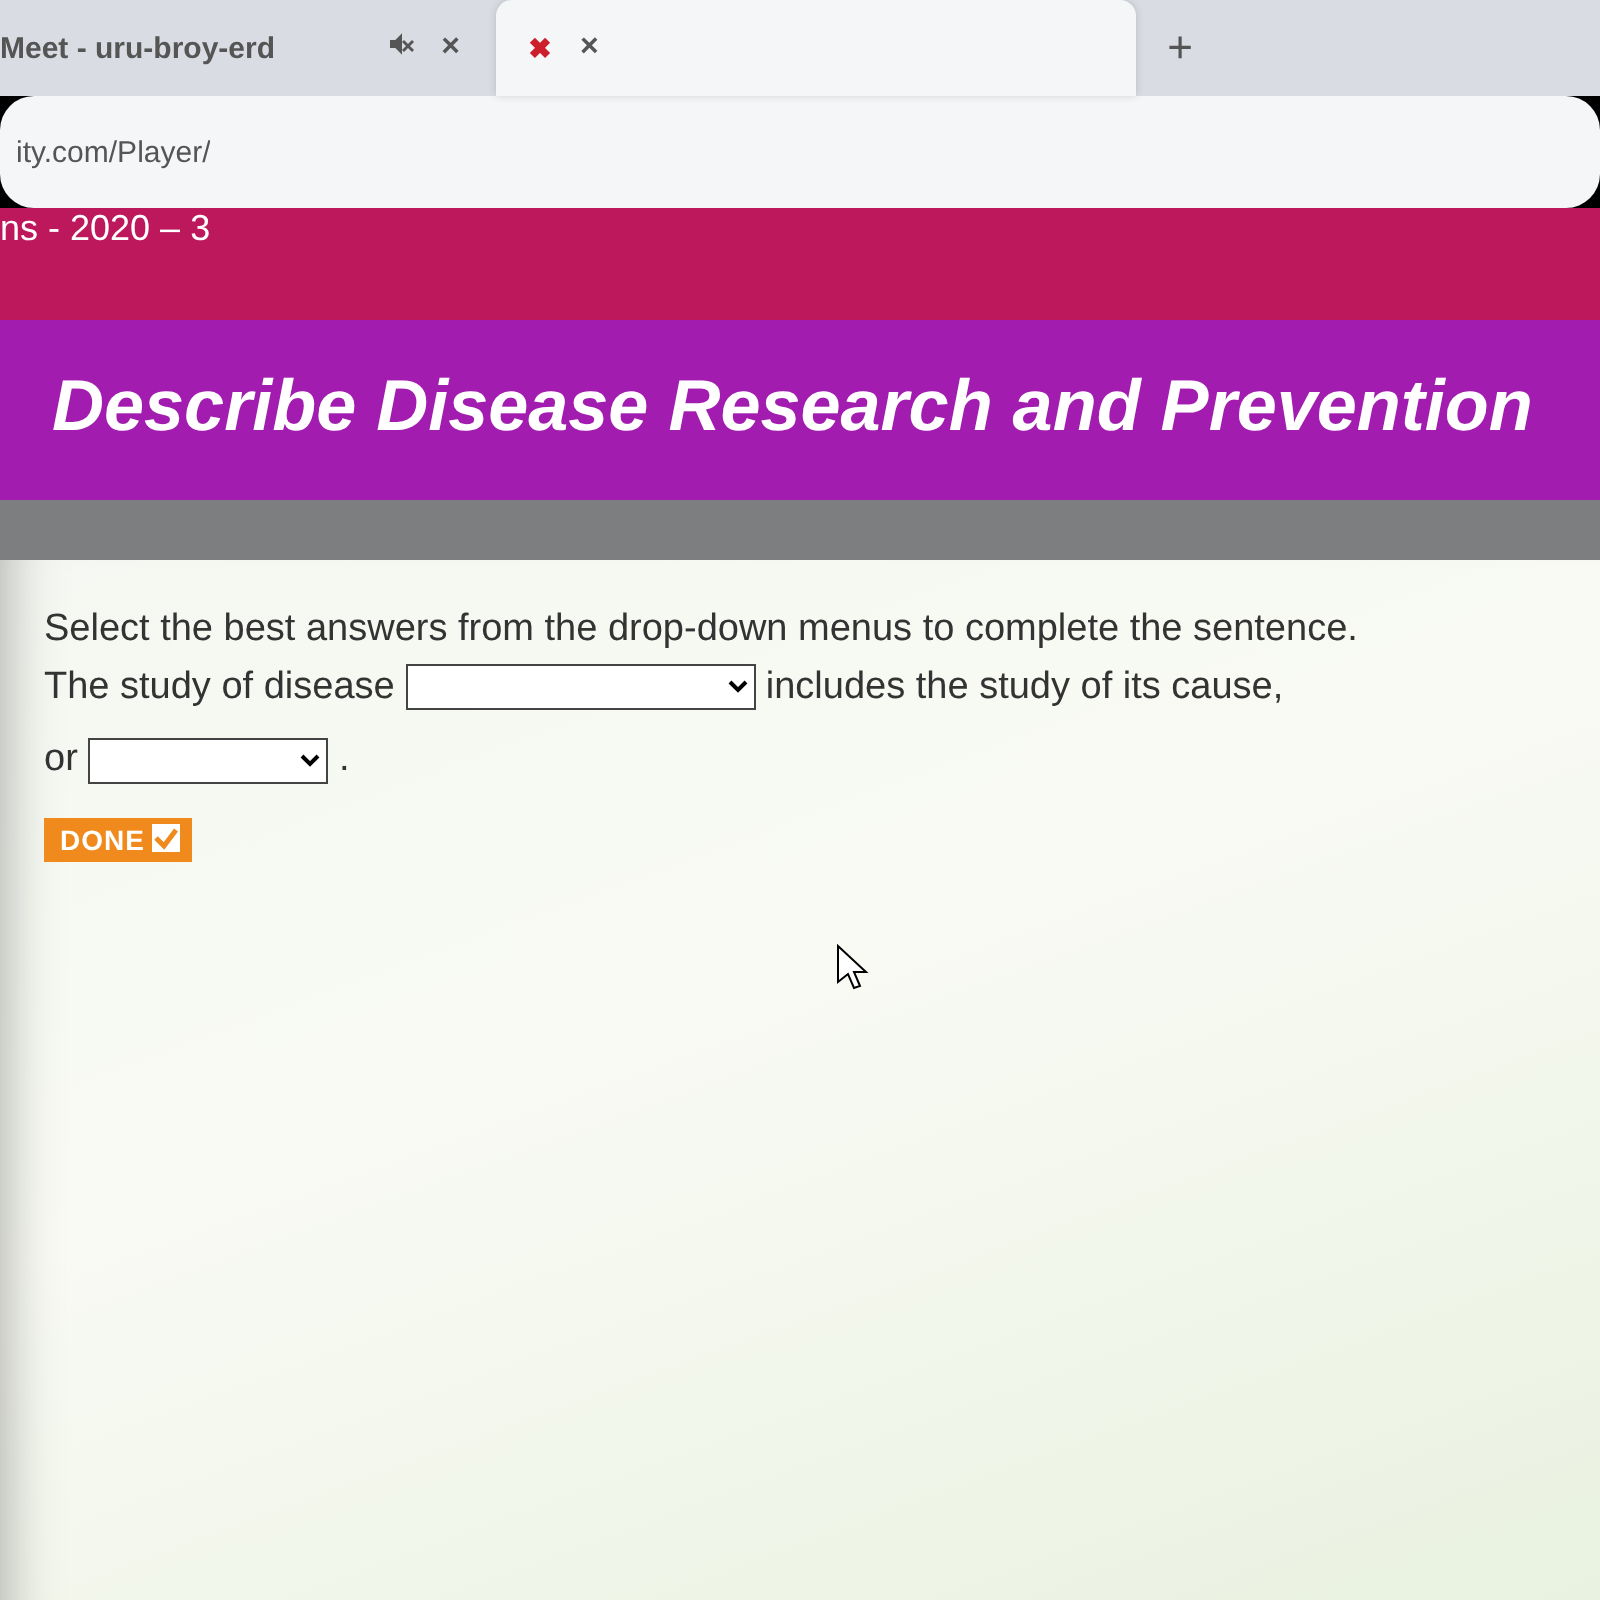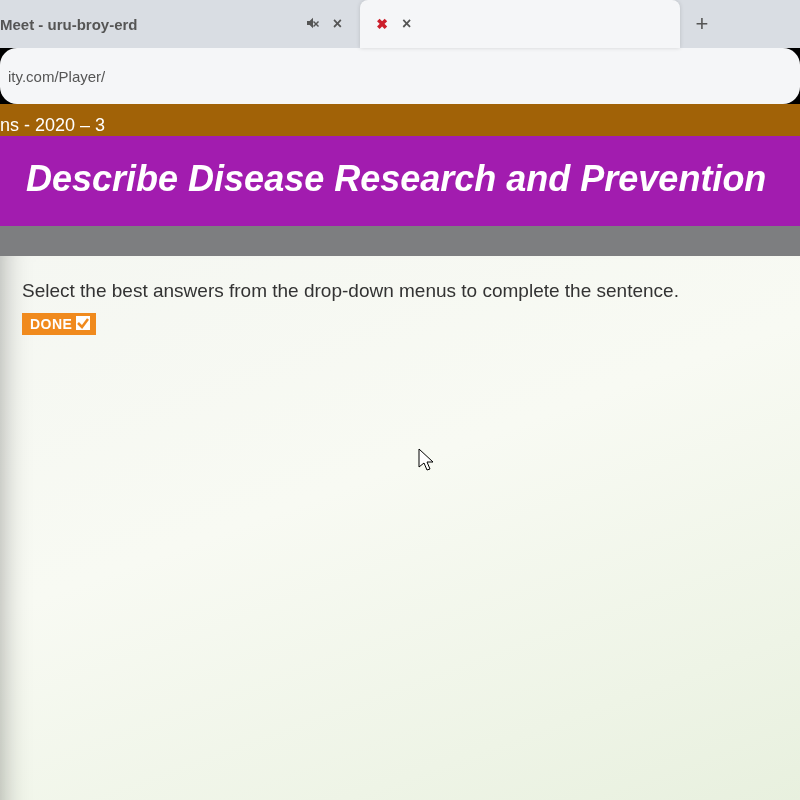--- a/index.html
+++ b/index.html
@@ -17,21 +17,21 @@
     display: flex;
     align-items: center;
     padding: 0 14px;
     gap: 8px;
     position: relative;
     font-size: 15px;
     color: #444;
   }
   .tab.inactive {
     background: #d9dde3;
-    width: 360px;
+    width: 248px;
     padding-left: 0;
   }
   .tab.inactive .tab-title { flex: 1; font-weight: 600; color: #555; white-space: nowrap; overflow: hidden; text-overflow: clip; }
   .tab.active {
     background: #f5f6f8;
     width: 320px;
     border-top-left-radius: 8px;
     border-top-right-radius: 8px;
     box-shadow: 0 0 4px rgba(0,0,0,0.15);
   }
@@ -58,25 +58,25 @@
     align-items: center;
     padding: 0 8px;
     font-size: 15px;
     color: #555;
     border-radius: 17px;
   }
   .url-text { white-space: nowrap; overflow: hidden; }
 
   
   .course-bar {
-    height: 32px;
-    background: #a16207;
+    height: 56px;
+    background: #be185d;
     color: #fff;
     display: flex;
-    align-items: flex-end;
+    align-items: flex-start;
     padding: 0 0px 0 0;
     font-size: 18px;
     font-weight: 500;
     white-space: nowrap;
   }
 
   
   .heading-band {
     background: #a21caf;
     color: #fff;
@@ -184,20 +184,28 @@
 
 <div class="heading-band">
   <span>Describe Disease Research and Prevention</span>
 </div>
 
 <div class="gap"></div>
 
 <div class="content">
   <div class="instruction">Select the best answers from the drop-down menus to complete the sentence.</div>
 
+  <div class="sentence">
+    <span>The study of disease </span>
+    <select class="sel-wide"><option></option></select>
+    <span> includes the study of its cause,</span><br>
+    <span>or </span>
+    <select class="sel-narrow"><option></option></select>
+    <span>.</span>
+  </div>
 
   <button class="done-btn">
     <span>DONE</span>
     <span class="done-check">
       <svg viewBox="0 0 14 14">
           <path d="M2 7 L6 11 L12 3" stroke="#f08a1d" stroke-width="2.5" fill="none"></path>
         </svg>
     </span>
   </button>
 

